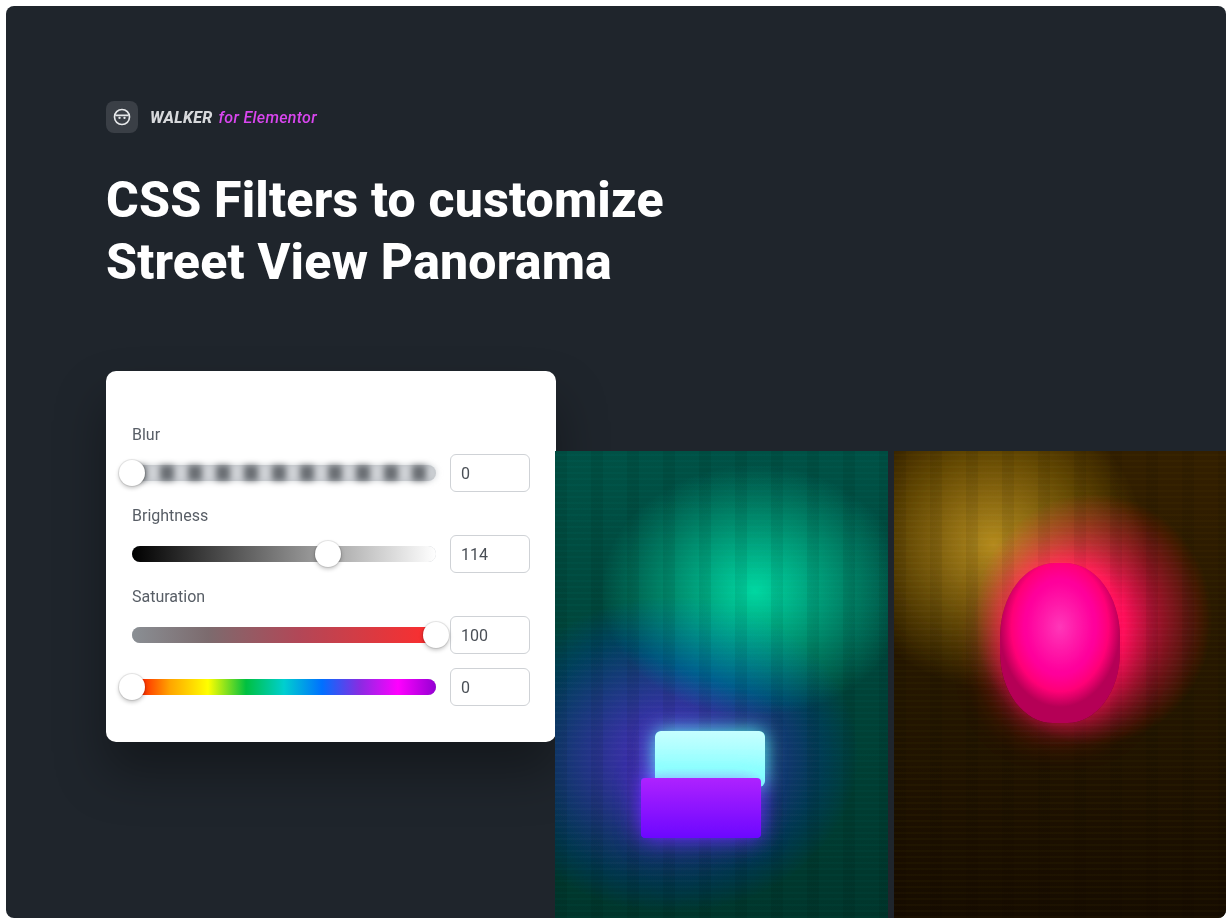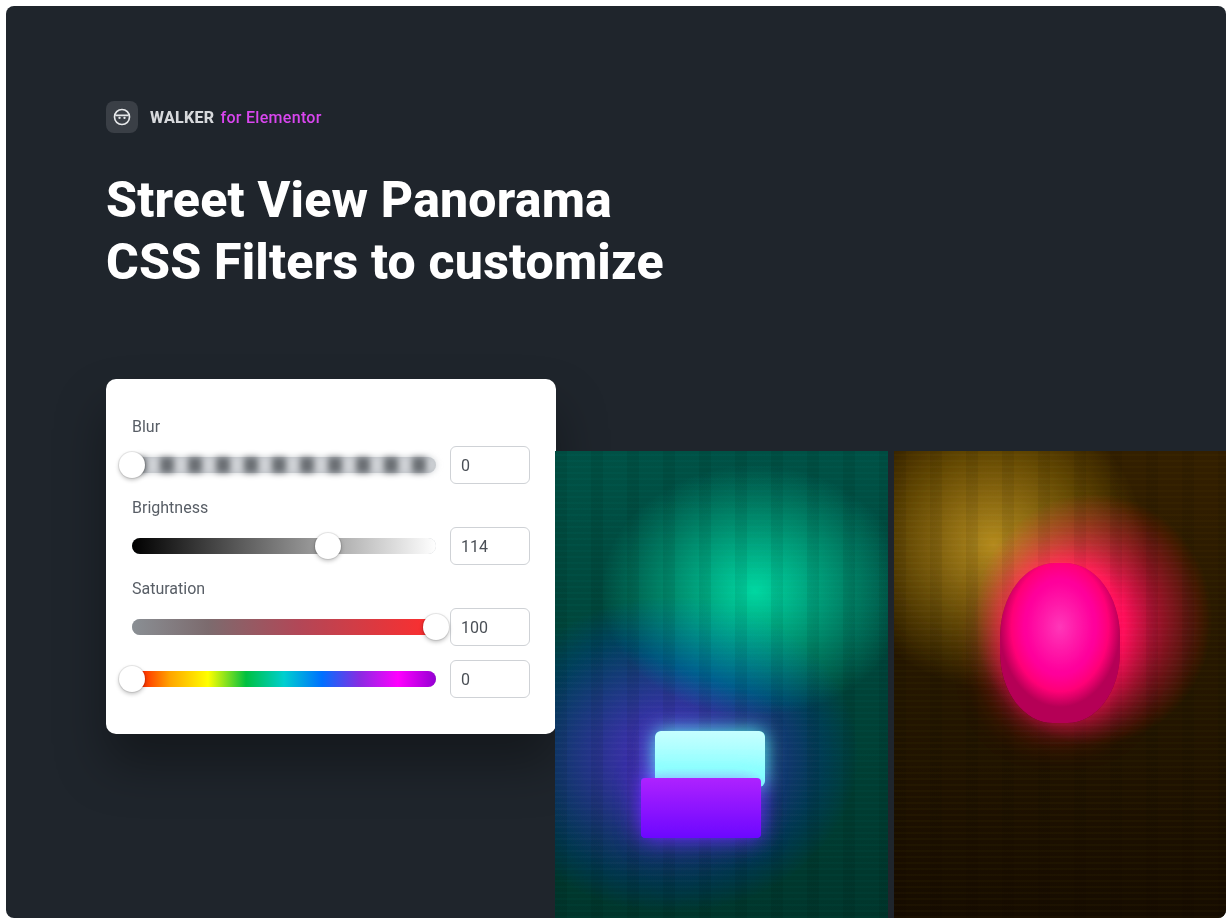--- a/index.html
+++ b/index.html
@@ -10,38 +10,38 @@
   }
   .frame{
     position:relative;
     margin:6px;
     width:1220px;height:912px;
     background:#1f252c;
     border-radius:8px;
     overflow:hidden;
   }
   .brand{
-    position:absolute;left:100px;top:95px;display:flex;align-items:center;gap:12px;
+    position:absolute;left:100px;top:95px;display:flex;align-items:center;gap:12px;font-style:italic;
   }
   .brand-badge{
     width:32px;height:32px;border-radius:8px;background:#3a3f46;
     display:flex;align-items:center;justify-content:center;color:#e7e9eb;
   }
   .brand-text{display:flex;gap:6px;font-size:16px;letter-spacing:.3px}
   .brand-text .bold{font-weight:800;color:#d7d9dc}
   .brand-text .reg{font-weight:500;color:#d946ef}
   .title{
     position:absolute;left:100px;top:163px;
     color:#ffffff;font-weight:800;font-size:50px;line-height:1.24;
     letter-spacing:.2px;
   }
   .panel{
-    position:absolute;left:100px;top:373px;width:450px;
+    position:absolute;left:100px;top:365px;width:450px;
     background:#fff;border-radius:10px;box-shadow:0 30px 50px rgba(0,0,0,.35);
-    padding:24px 26px 30px 26px;
+    padding:40px 26px 30px 26px;
   }
   .panel .caret{
     position:absolute;right:-12px;top:248px;width:0;height:0;
     border-top:12px solid transparent;border-bottom:12px solid transparent;
     border-left:12px solid #fff;
   }
   .control{margin:14px 0 6px}
   .control-label{color:#585e66;font-size:16px;font-weight:400;margin-bottom:10px}
   .control-row{display:flex;align-items:center;gap:14px}
   .track-wrap{position:relative;flex:1;height:16px;border-radius:999px;background:#bfc3c8}
@@ -127,22 +127,22 @@
           <circle cx="15" cy="13" r="1.4" fill="currentColor" stroke="none"></circle>
         </svg>
     </div>
     <div class="brand-text">
       <span class="bold">WALKER</span>
       <span class="reg">for Elementor</span>
     </div>
   </div>
 
   <div class="title">
+    <div>CSS Filters to customize</div>
     <div>Street View Panorama</div>
-    <div>CSS Filters to customize</div>
   </div>
 
   <div class="panel">
     <div class="caret"></div>
 
     <div class="control">
       <div class="control-label">Blur</div>
       <div class="control-row">
         <div class="track-wrap">
           <div class="track track-blur"></div>

